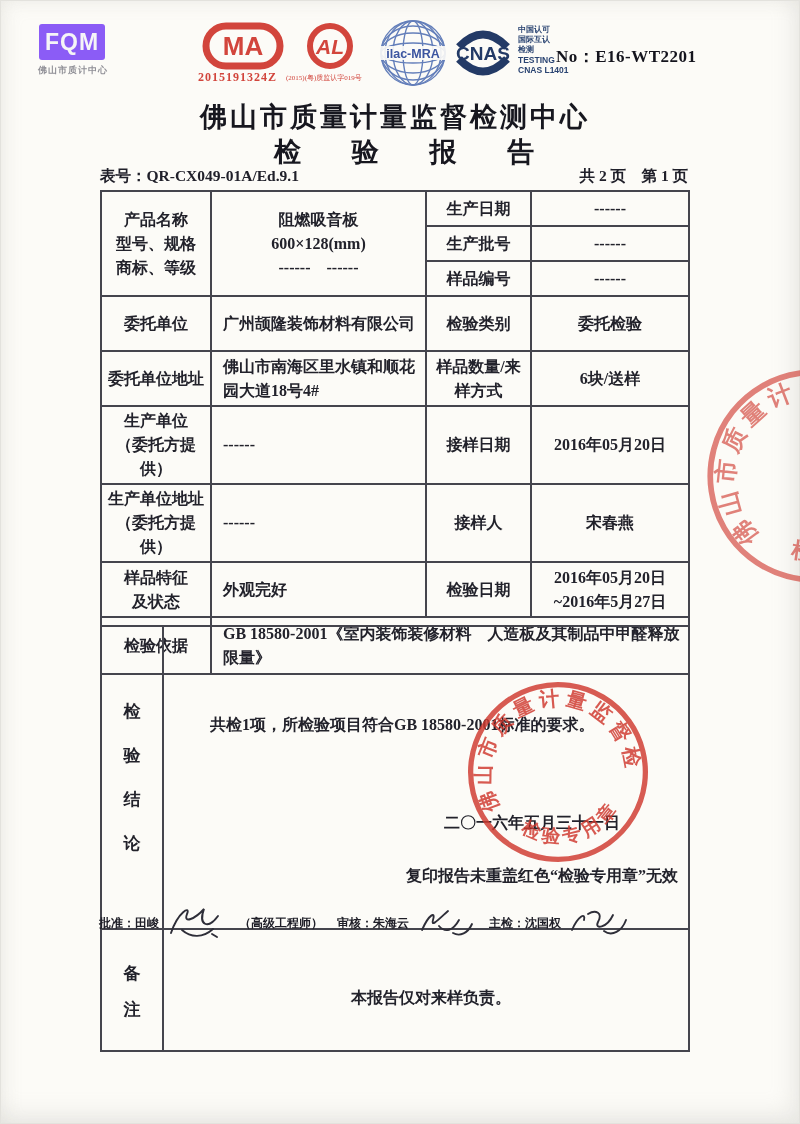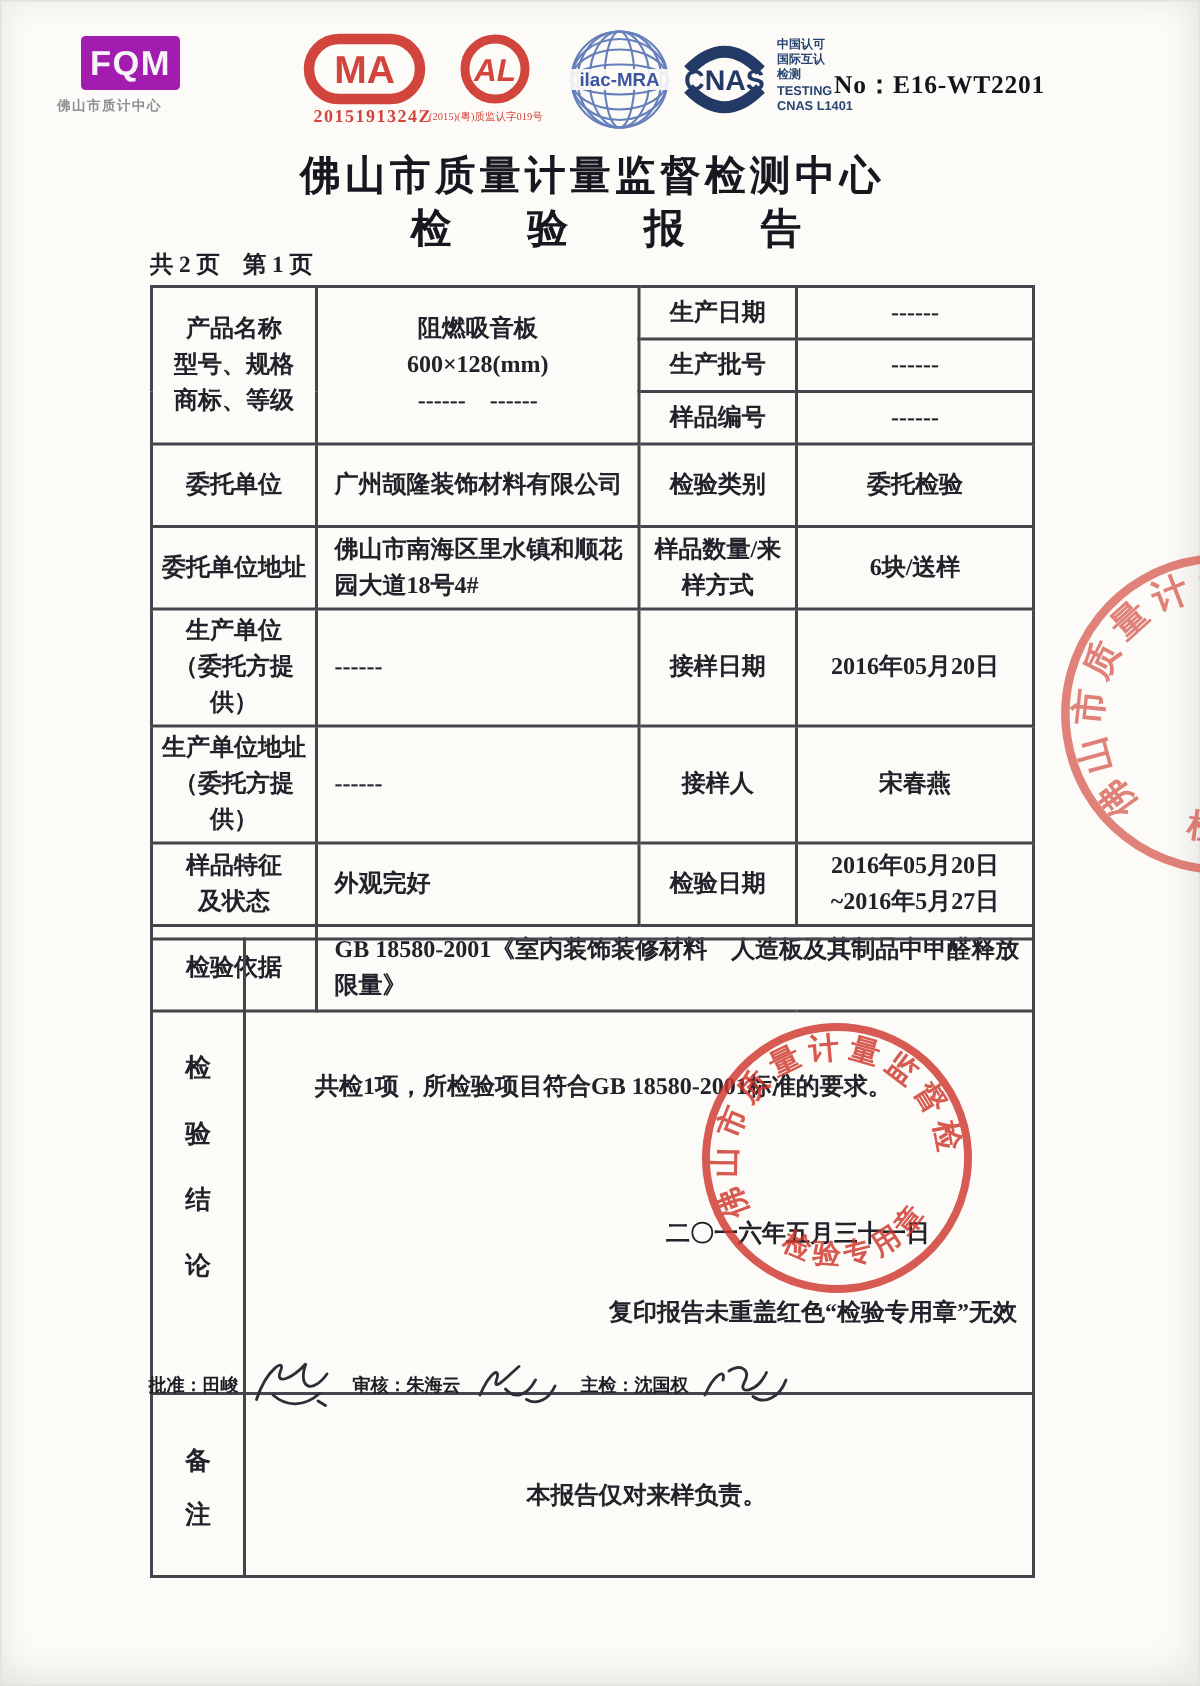--- a/index.html
+++ b/index.html
@@ -3,26 +3,26 @@
 <meta charset="utf-8">
 <style>
   html,body{margin:0;padding:0;background:#e9e8e4;}
   .page{
     position:relative;width:800px;height:1124px;margin:0 auto;
     background:#fcfbf7;overflow:hidden;
     font-family:"Liberation Serif",serif;color:#22222b;
     box-shadow:inset 0 0 0 1px #e3e2dd, inset -7px -10px 22px rgba(165,165,158,.20), inset 6px 4px 18px rgba(175,175,168,.12);
   }
   
-  .fqm-box{position:absolute;left:54px;top:24px;width:66px;height:36px;background:#a21caf;border-radius:3px;
+  .fqm-box{position:absolute;left:39px;top:24px;width:66px;height:36px;background:#8b5cf6;border-radius:3px;
     display:flex;align-items:center;justify-content:center;color:#f5f5f7;
     font-family:"Liberation Sans",sans-serif;font-weight:bold;font-size:23px;letter-spacing:1px;}
   .fqm-cap{position:absolute;left:26px;top:64px;width:94px;text-align:center;font-size:9px;font-weight:bold;color:#8f8f96;letter-spacing:1px;}
   .logo{position:absolute;}
-  .cma-code{position:absolute;left:198px;top:70px;width:90px;text-align:right;color:#d2453c;font-size:12px;font-weight:bold;letter-spacing:1px;}
+  .cma-code{position:absolute;left:198px;top:70px;width:90px;text-align:left;color:#d2453c;font-size:12px;font-weight:bold;letter-spacing:1px;}
   .cal-code{position:absolute;left:286px;top:73px;width:88px;text-align:left;color:#d2453c;font-size:7px;font-weight:normal;}
   .cnas-txt{position:absolute;left:518px;top:25px;color:#2a4472;font-weight:bold;font-family:"Liberation Sans",sans-serif;}
   .cnas-txt div{font-size:8px;line-height:10px;}
   .cnas-txt .en{font-size:8.5px;}
   .report-no{position:absolute;left:556px;top:45px;font-size:17px;font-weight:bold;color:#14141d;letter-spacing:.5px;}
   
   .title-org{position:absolute;left:0;top:99px;width:790px;text-align:center;font-size:27px;font-weight:bold;letter-spacing:3px;color:#17171f;}
   .title-doc{position:absolute;left:20px;top:134px;width:790px;text-align:center;font-size:27px;font-weight:bold;letter-spacing:22px;color:#17171f;}
   .meta-row{position:absolute;left:100px;top:166px;width:588px;display:flex;justify-content:space-between;font-size:15.5px;font-weight:bold;color:#20202a;}
   
@@ -97,20 +97,21 @@
     <div>检测</div>
     <div class="en">TESTING</div>
     <div class="en">CNAS L1401</div>
   </div>
 
   <div class="report-no"><span>No：</span><span>E16-WT2201</span></div>
 
   <div class="title-org">佛山市质量计量监督检测中心</div>
   <div class="title-doc">检 验 报 告</div>
   <div class="meta-row">
+    <span>表号：QR-CX049-01A/Ed.9.1</span>
     <span>共 2 页　第 1 页</span>
   </div>
 
   <table class="tbl">
     <colgroup>
         <col style="width:110px">
         <col style="width:215px">
         <col style="width:105px">
         <col style="width:158px">
       </colgroup>
@@ -206,20 +207,21 @@
 
   <div class="sig-row">
     <span>批准：</span>
     <span>田峻</span>
     <svg class="sig-svg" width="64" height="40" viewBox="0 0 64 40">
       <g fill="none" stroke="#2e2e38" stroke-width="1.9" stroke-linecap="round">
         <path d="M6,30 C13,9 26,2 22,11 C18,21 30,16 39,6 C33,22 43,27 53,13"></path>
         <path d="M17,27 C26,35 38,35 48,26 M47,31 l5,3"></path>
       </g>
     </svg>
+    <span class="sig-note">（高级工程师）</span>
     <span>审核：</span>
     <span>朱海云</span>
     <svg class="sig-svg" width="60" height="38" viewBox="0 0 60 38">
       <g fill="none" stroke="#2e2e38" stroke-width="1.9" stroke-linecap="round">
         <path d="M7,26 C14,10 21,7 18,16 C15,25 27,12 33,7"></path>
         <path d="M24,22 C30,29 38,27 44,16 M38,29 C45,33 53,29 57,20"></path>
       </g>
     </svg>
     <span style="margin-left:8px">主检：</span>
     <span>沈国权</span>

